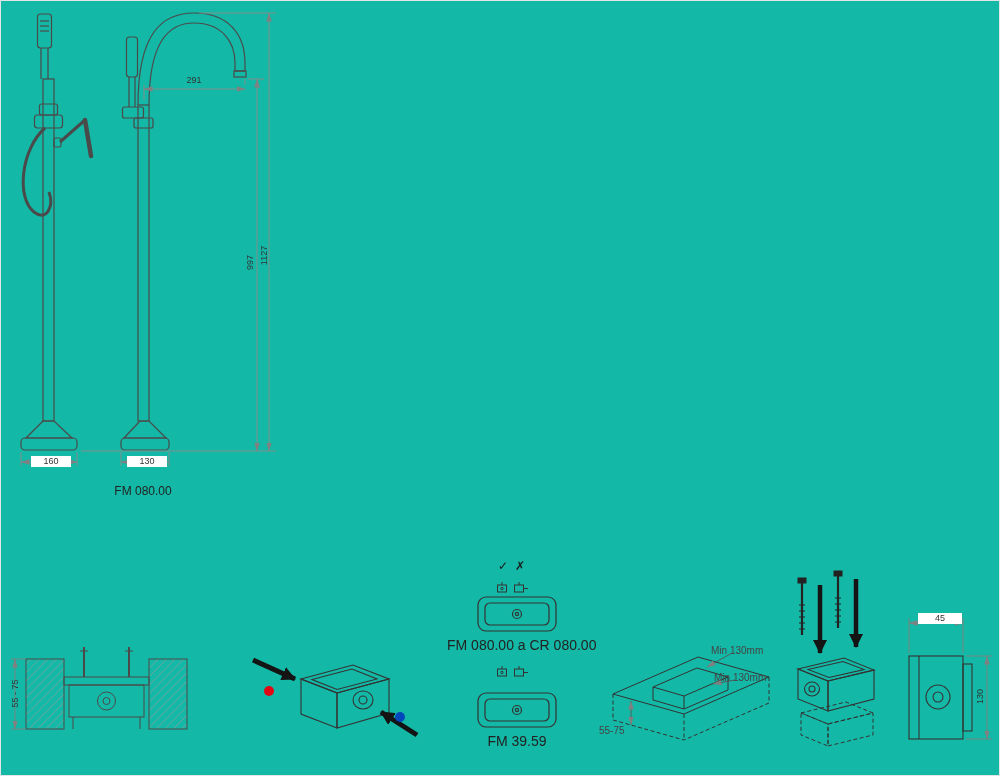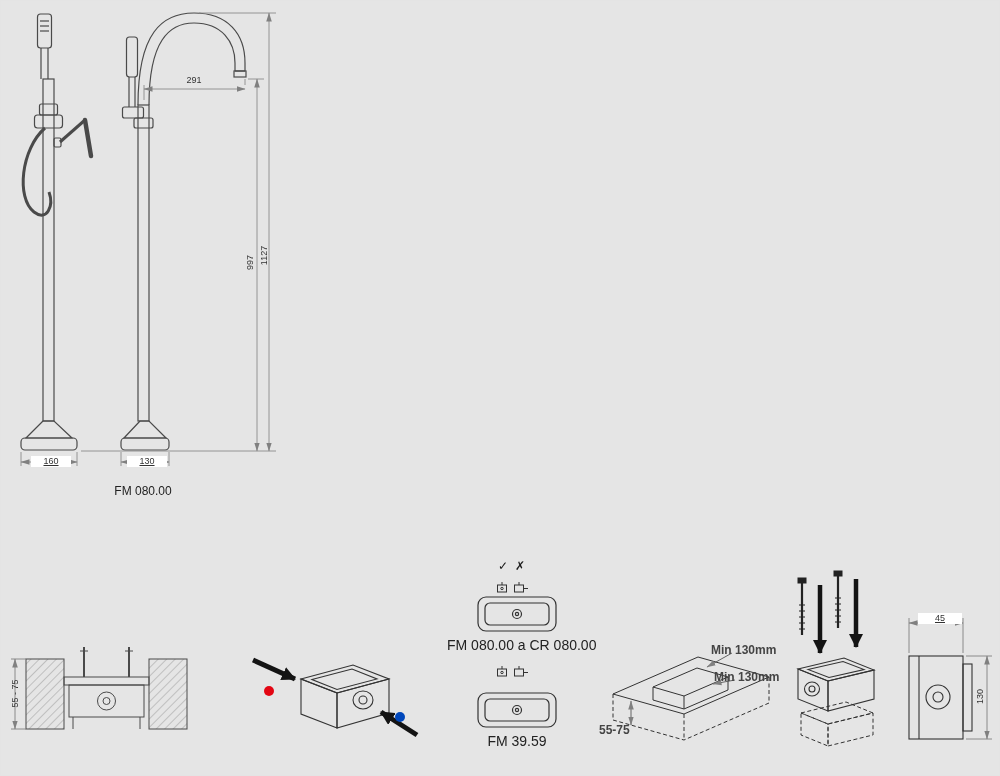--- a/index.html
+++ b/index.html
@@ -1,26 +1,26 @@
 <!DOCTYPE html>
 <html><head>
 <meta charset="utf-8">
 <style>
   html,body{margin:0;padding:0;background:#ffffff;}
-  #canvas{position:relative;width:1000px;height:776px;background:#e5e5e5;border:1px solid #e4e4e4;
+  #canvas{position:relative;width:1000px;height:776px;background:#14b8a6;border:1px solid #e4e4e4;
           box-sizing:border-box;font-family:"Liberation Sans",sans-serif;overflow:hidden;}
   #lineart{position:absolute;left:0;top:0;}
   .lbl{position:absolute;font-size:9px;color:#333;white-space:nowrap;line-height:11px;}
-  .lbl-8{font-size:12px;color:#444;font-weight:bold;}
+  .lbl-8{font-size:10px;color:#444;}
   .lbl-10{font-size:14px;color:#222;}
   .lbl-11{font-size:12px;color:#222;}
   .lbl-12{font-size:12px;color:#1a1a1a;}
   .ctr{text-align:center;}
   .rot{transform:rotate(-90deg);}
-  .bg{background:#fff;padding:0 2px;text-decoration:underline;}
+  .bg{background:#fff;padding:0 2px;}
 </style>
 </head>
 <body>
 
 <div id="canvas">
 
 <svg id="lineart" width="1000" height="776" viewBox="0 0 1000 776" xmlns="http://www.w3.org/2000/svg">
   <defs>
     <marker id="da" markerWidth="10" markerHeight="8" refX="8.5" refY="4" orient="auto-start-reverse" markerUnits="userSpaceOnUse">
       <path d="M0,1.2 L9,4 L0,6.8 Z" fill="#808080"></path>

